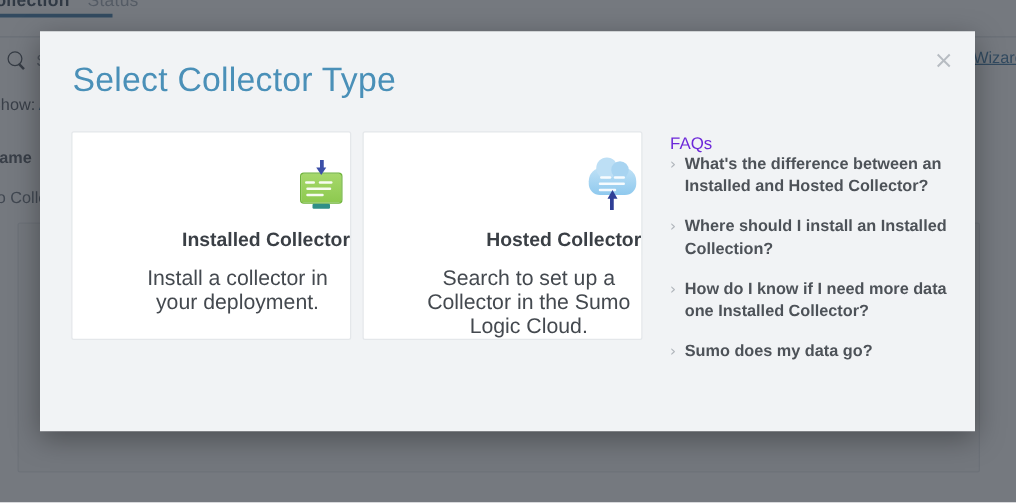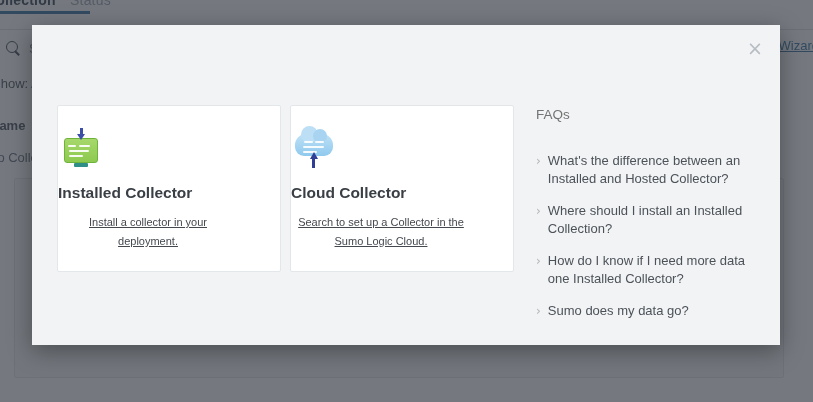--- a/index.html
+++ b/index.html
@@ -174,21 +174,21 @@
   }
 
   .card {
     width: 224px;
     height: 167px;
     background: #ffffff;
     border: 1px solid #e4e7ea;
     border-radius: 2px;
     display: flex;
     flex-direction: column;
-    align-items: flex-start;
+    align-items: flex-end;
     cursor: pointer;
     padding-top: 22px;
   }
 
   .card-icon {
     width: 46px;
     height: 44px;
     position: relative;
     margin-bottom: 12px;
   }
@@ -299,56 +299,56 @@
     border-bottom: 7px solid #2f3f96;
   }
 
   .card-title {
     font-size: 15.5px;
     font-weight: 700;
     color: #3a3f45;
     margin-bottom: 11px;
   }
   .card-desc {
-    font-size: 11px;
+    font-size: 17px;
     color: #44494f;
     line-height: 19px;
     text-align: center;
     width: 180px;
-    text-decoration: underline;
   }
 
   
   .faqs {
     margin-left: 22px;
     padding-top: 2px;
     width: 230px;
   }
   .faqs-title {
     font-size: 13.5px;
-    color: #737373;
-    margin-bottom: 30px;
+    color: #6d28d9;
+    margin-bottom: 0;
   }
   .faq-item {
     display: flex;
     gap: 7px;
     margin-bottom: 14px;
     cursor: pointer;
   }
   .faq-chevron {
     font-size: 12px;
     color: #b0b5bb;
     line-height: 18px;
     flex: 0 0 auto;
     font-family: "DejaVu Sans", sans-serif;
   }
   .faq-text {
     font-size: 13px;
     color: #4d5258;
     line-height: 18px;
+    font-weight: bold;
   }
 </style>
 </head>
 <body>
 
 <div id="app">
 
   <div class="bg-page">
 
     <div class="bg-tabs">
@@ -377,20 +377,21 @@
 
     <div class="bg-panel"></div>
   </div>
 
   <div class="scrim"></div>
 
   <div class="modal">
 
     <div class="modal-close">×</div>
 
+    <div class="modal-title">Select Collector Type</div>
 
     <div class="modal-body">
 
       <div class="cards">
 
         <div class="card">
           <div class="card-icon">
             <span class="mon-screen"></span>
             <span class="mon-line mon-l1"></span>
             <span class="mon-line mon-l2"></span>
@@ -405,21 +406,21 @@
 
         <div class="card">
           <div class="card-icon">
             <span class="cloud-body"></span>
             <span class="cloud-line cl1"></span>
             <span class="cloud-line cl2"></span>
             <span class="cloud-line cl3"></span>
             <span class="cloud-line cl4"></span>
             <span class="cloud-arrow"></span>
           </div>
-          <div class="card-title">Cloud Collector</div>
+          <div class="card-title">Hosted Collector</div>
           <div class="card-desc">Search to set up a Collector in the Sumo Logic Cloud.</div>
         </div>
 
       </div>
 
       <div class="faqs">
         <div class="faqs-title">FAQs</div>
 
         <div class="faq-item">
           <span class="faq-chevron">›</span>

